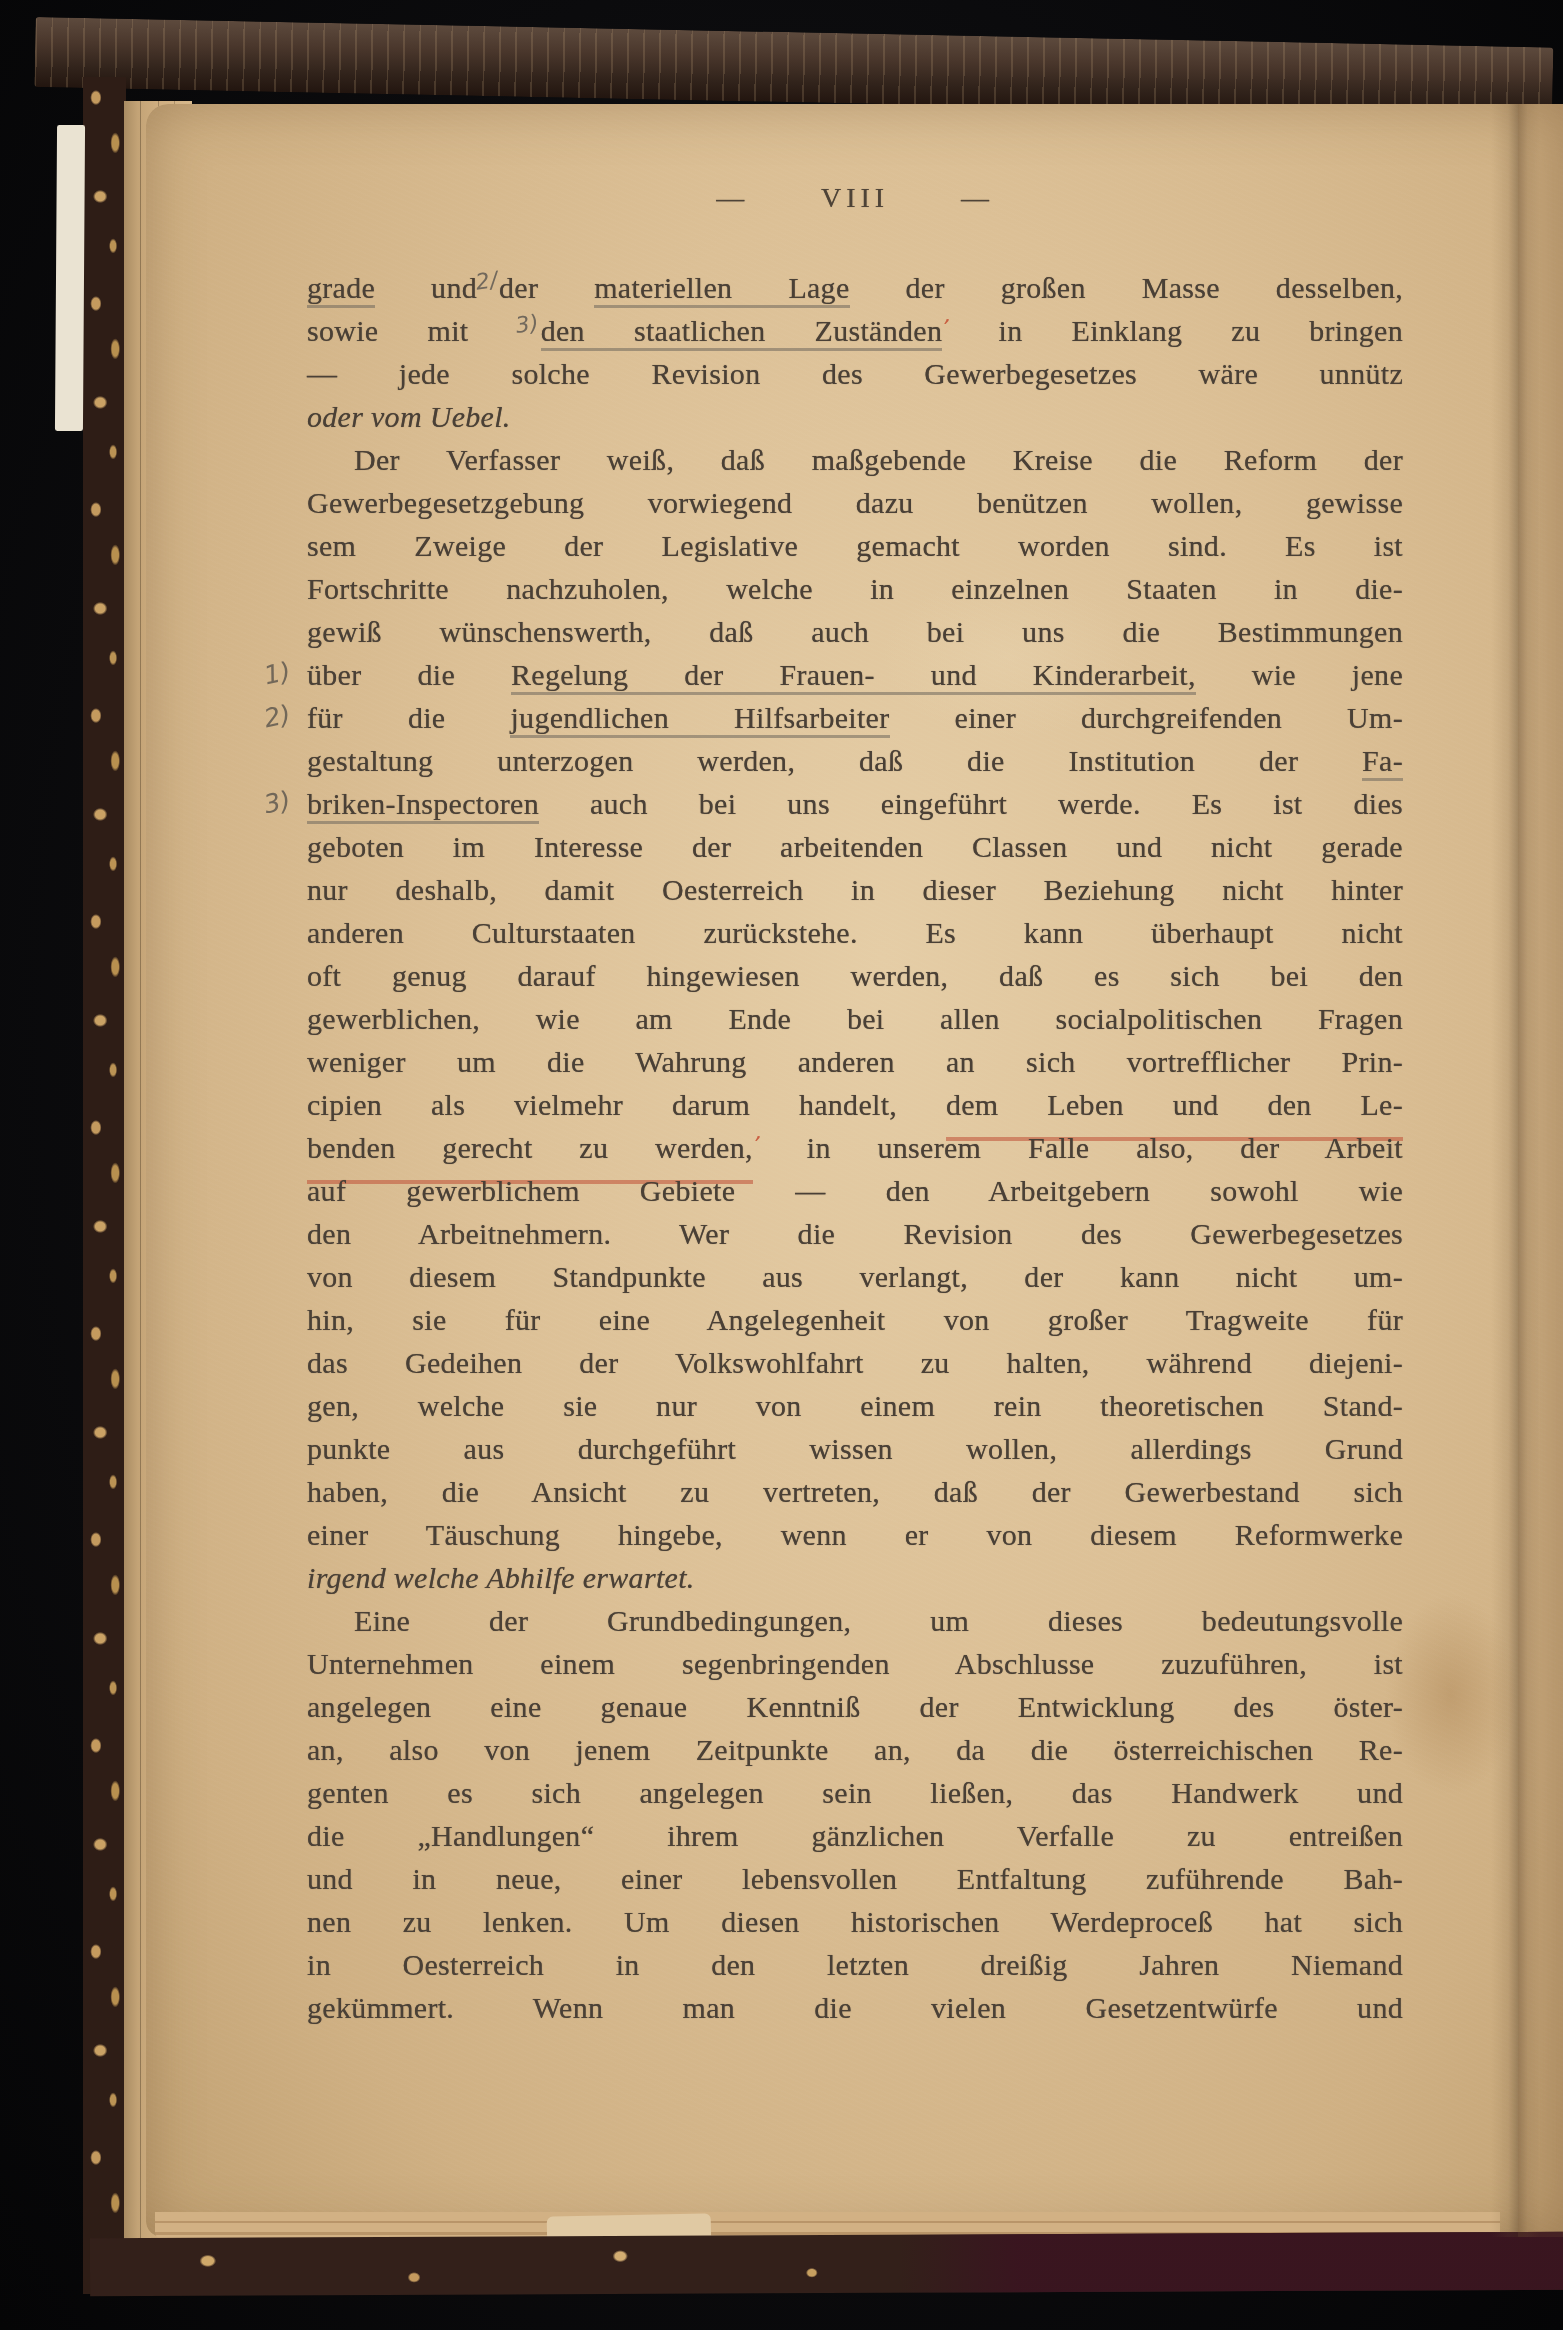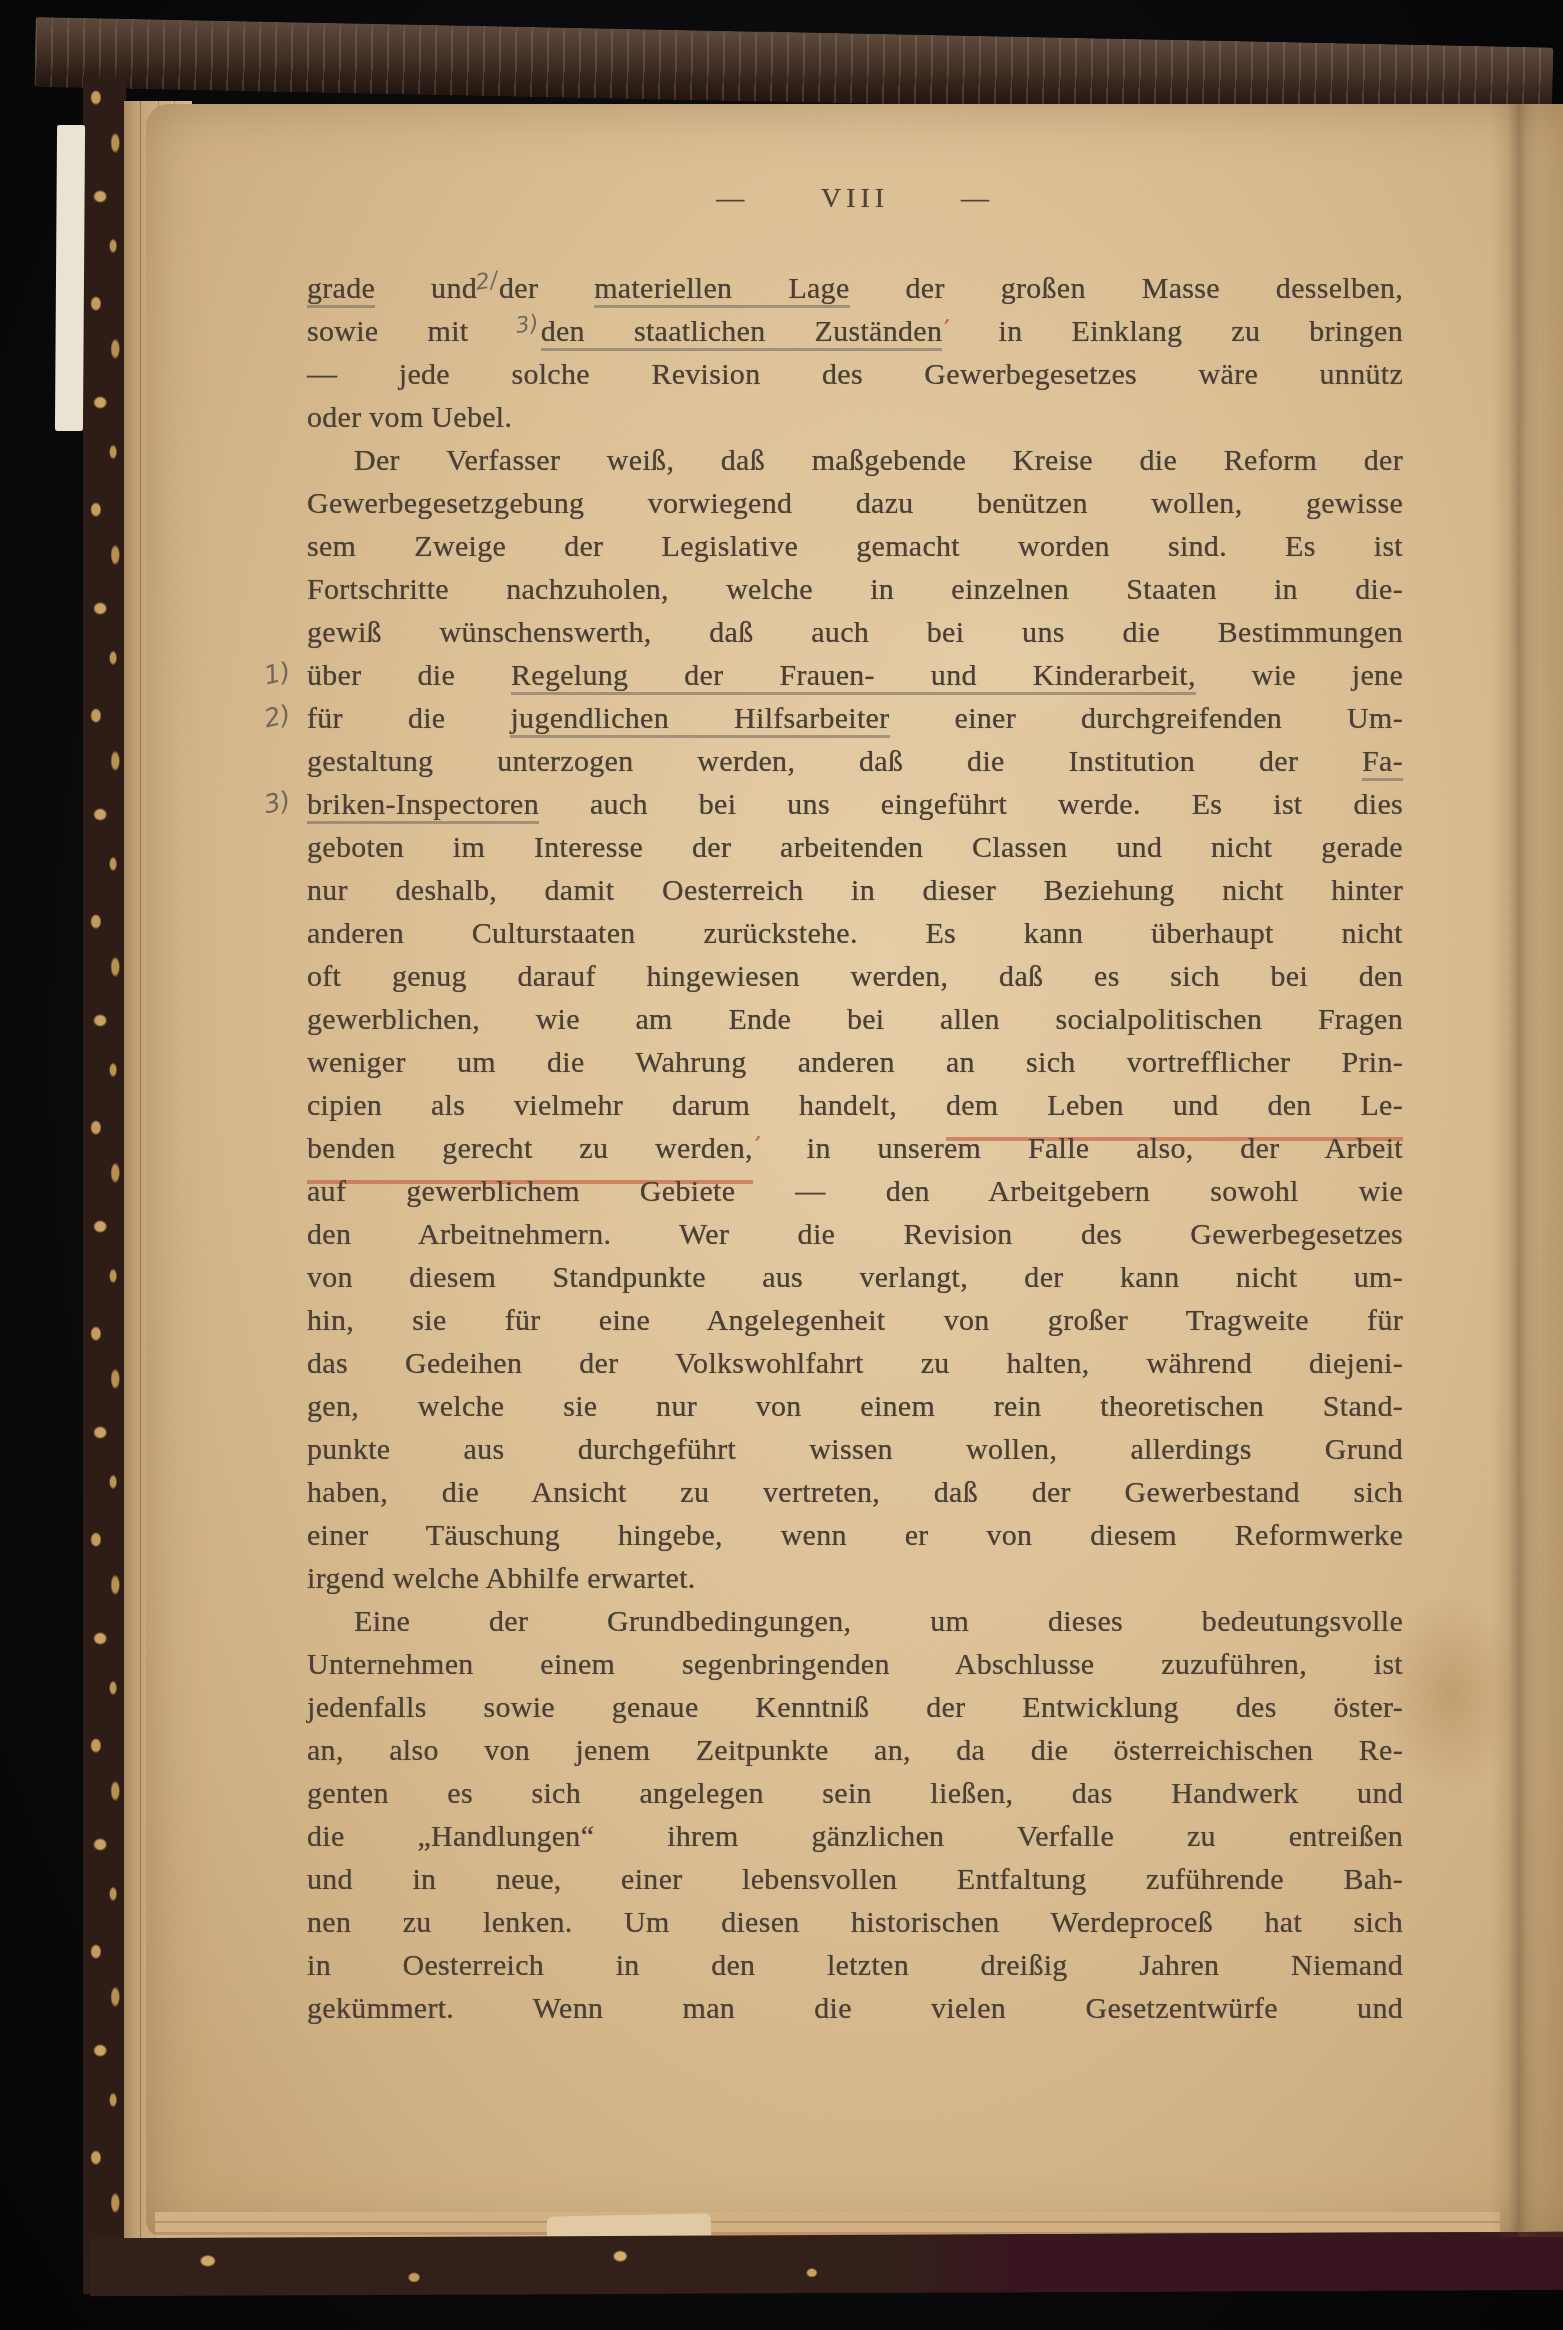--- a/index.html
+++ b/index.html
@@ -92,21 +92,21 @@
   .textblock{
     position:absolute; left:307px; top:266px; width:1096px; z-index:5;
   }
   .line{
     position:relative; height:43px; line-height:43px;
     font-size:30px; letter-spacing:0.3px; color:#4a4036;
     text-align:justify; text-align-last:justify;
     text-shadow:0 0 0.8px rgba(74,64,54,.75);
     white-space:normal;
   }
-  .line.end{ text-align-last:left; }
+  .line.end{ text-align-last:left;font-style:italic; }
   .line.indent{ text-indent:47px; }
   .u-pencil{ border-bottom:3px solid rgba(112,103,92,.55); padding-bottom:0.6px; }
   .u-red{ border-bottom:4.3px solid rgba(193,85,58,.58); padding-bottom:16px; }
   .hw{
     font-family:"DejaVu Sans", sans-serif; font-style:italic;
     color:rgba(105,98,88,.92); font-size:22px;
     display:inline-block; transform:rotate(-8deg) translateY(-9.7px);
     text-shadow:none;
   }
   .hw-red{ color:rgba(198,80,52,.88); transform:rotate(6deg) translateY(-6px); }
@@ -167,21 +167,21 @@
       <div class="line"><span>von diesem Standpunkte aus verlangt, der kann nicht um-</span></div>
       <div class="line"><span>hin, sie für eine Angelegenheit von großer Tragweite für</span></div>
       <div class="line"><span>das Gedeihen der Volkswohlfahrt zu halten, während diejeni-</span></div>
       <div class="line"><span>gen, welche sie nur von einem rein theoretischen Stand-</span></div>
       <div class="line"><span>punkte aus durchgeführt wissen wollen, allerdings Grund</span></div>
       <div class="line"><span>haben, die Ansicht zu vertreten, daß der Gewerbestand sich</span></div>
       <div class="line"><span>einer Täuschung hingebe, wenn er von diesem Reformwerke</span></div>
       <div class="line end"><span>irgend welche Abhilfe erwartet.</span></div>
       <div class="line indent"><span>Eine der Grundbedingungen, um dieses bedeutungsvolle</span></div>
       <div class="line"><span>Unternehmen einem segenbringenden Abschlusse zuzuführen, ist</span></div>
-      <div class="line"><span>jedenfalls sowie genaue Kenntniß der Entwicklung des öster-</span></div>
+      <div class="line"><span>angelegen eine genaue Kenntniß der Entwicklung des öster-</span></div>
       <div class="line"><span>an, also von jenem Zeitpunkte an, da die österreichischen Re-</span></div>
       <div class="line"><span>genten es sich angelegen sein ließen, das Handwerk und</span></div>
       <div class="line"><span>die „Handlungen“ ihrem gänzlichen Verfalle zu entreißen</span></div>
       <div class="line"><span>und in neue, einer lebensvollen Entfaltung zuführende Bah-</span></div>
       <div class="line"><span>nen zu lenken. Um diesen historischen Werdeproceß hat sich</span></div>
       <div class="line"><span>in Oesterreich in den letzten dreißig Jahren Niemand</span></div>
       <div class="line"><span>gekümmert. Wenn man die vielen Gesetzentwürfe und</span></div>
     </div>
 </div>
 

